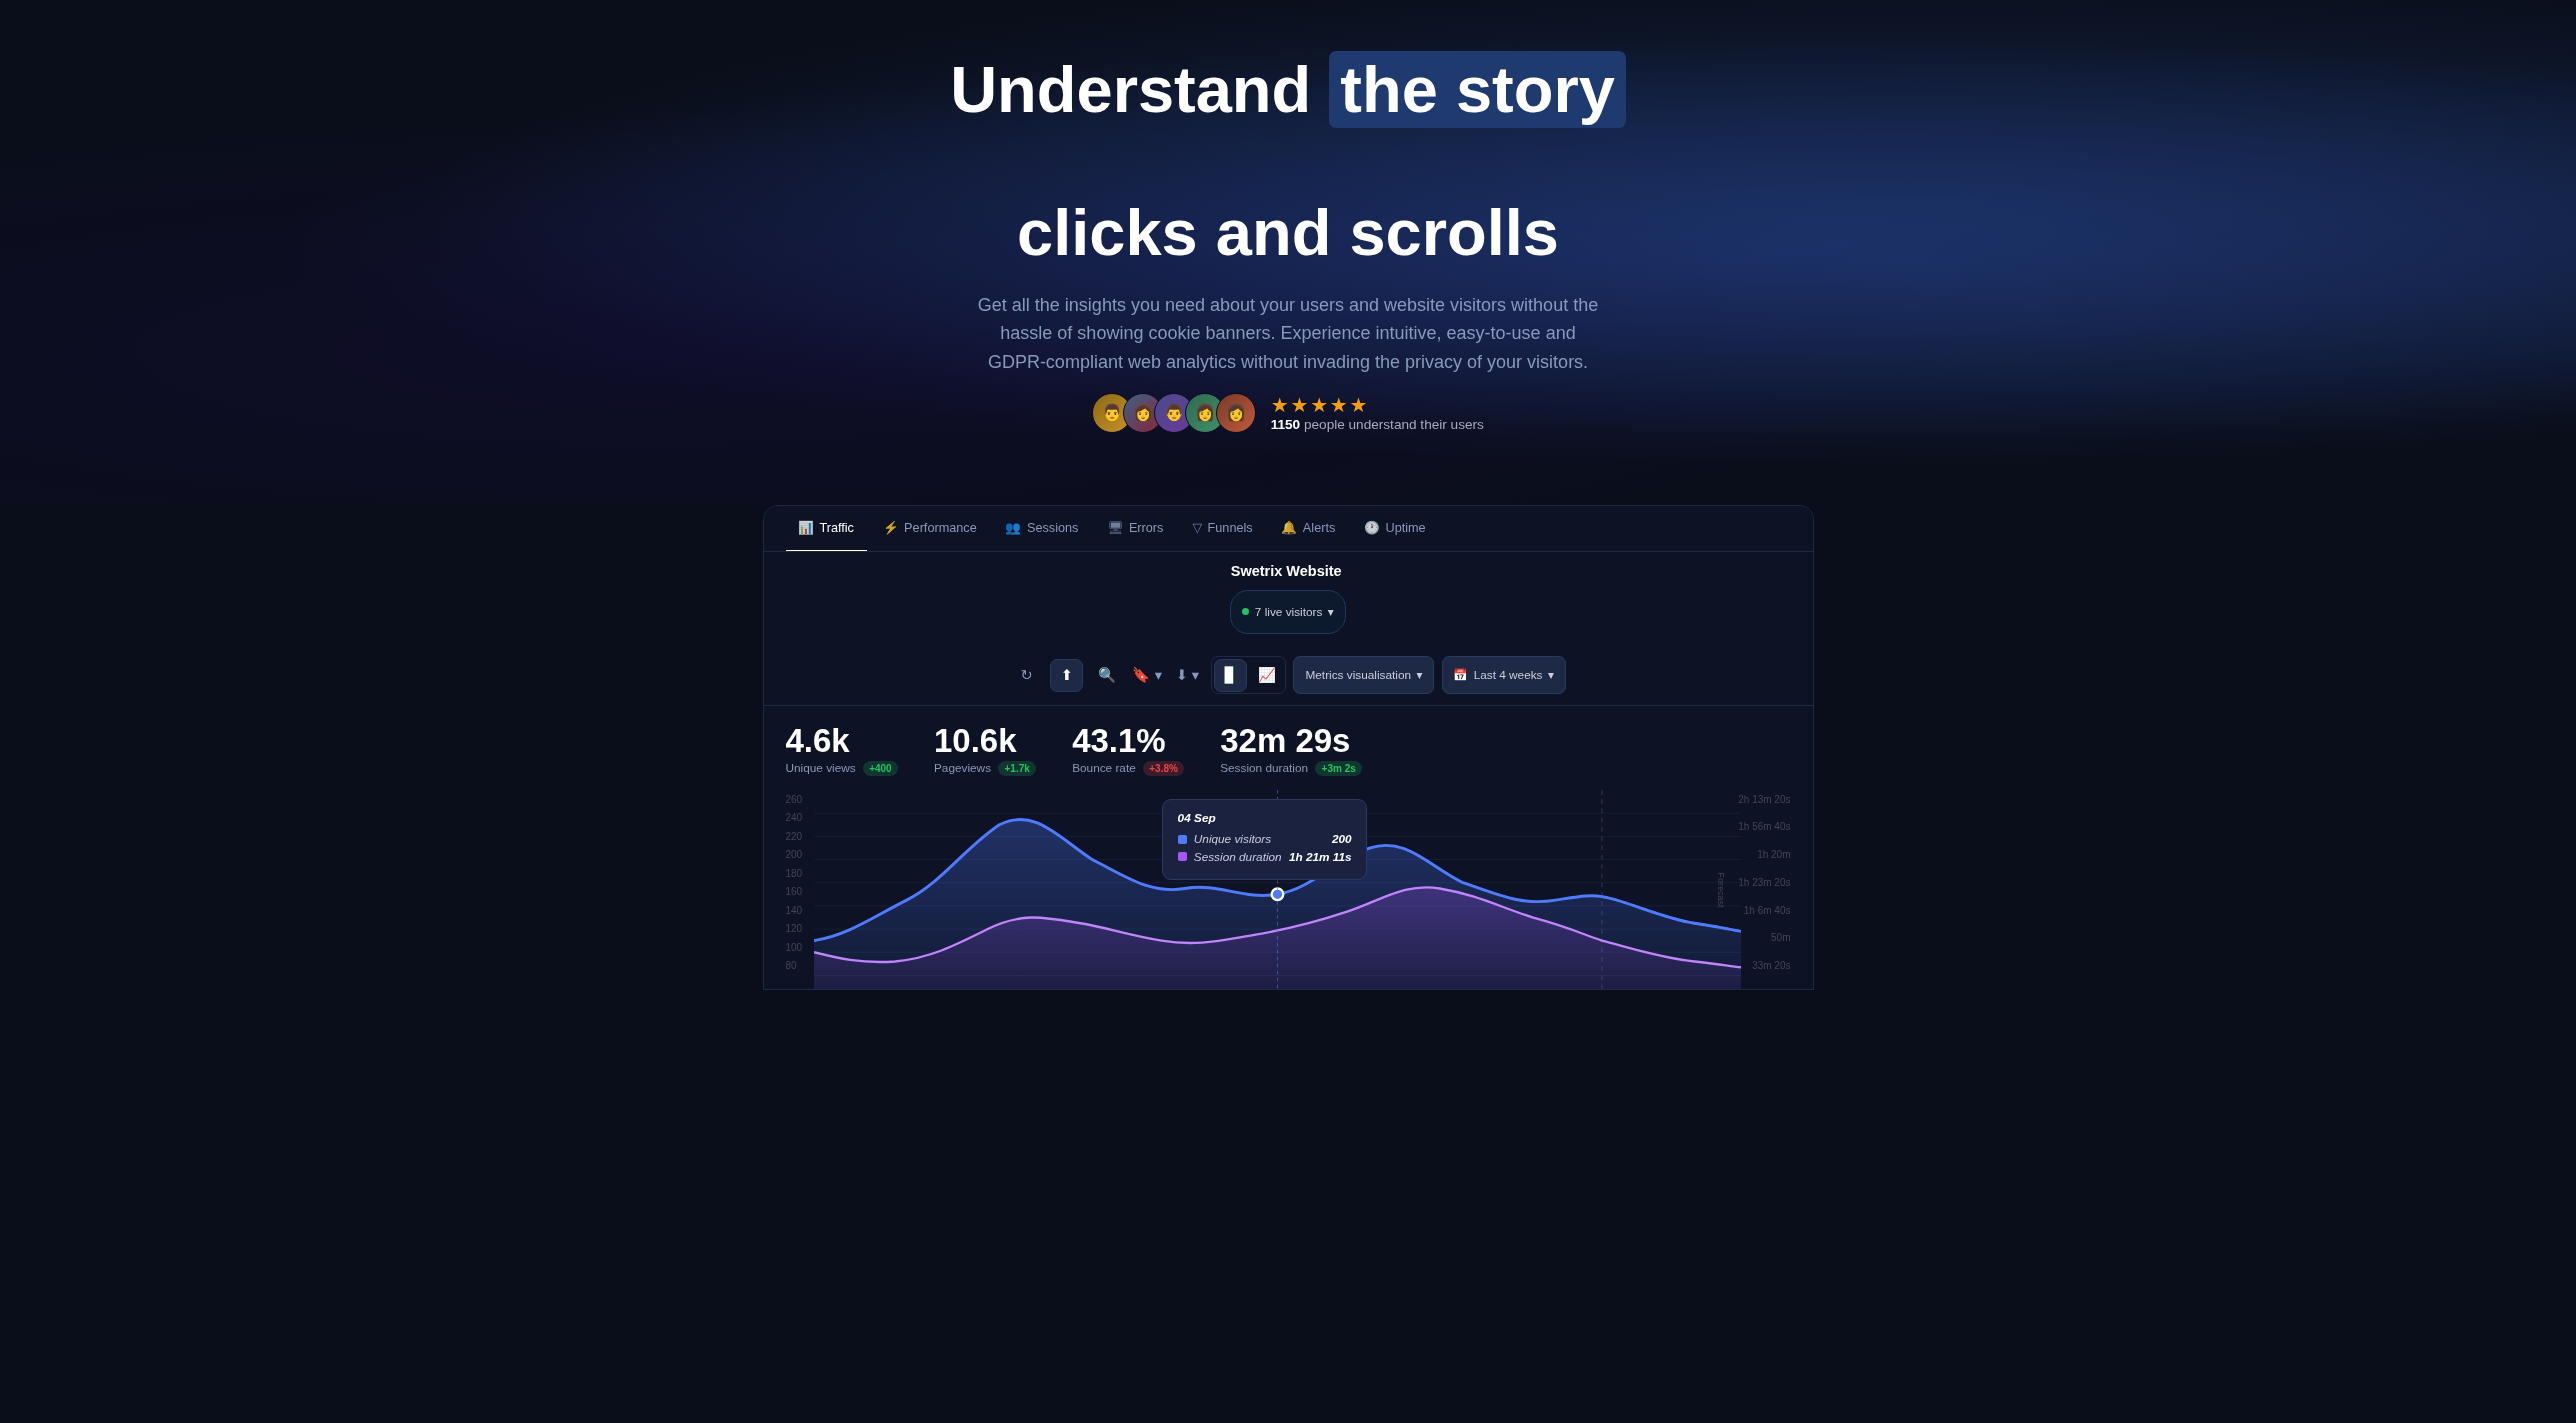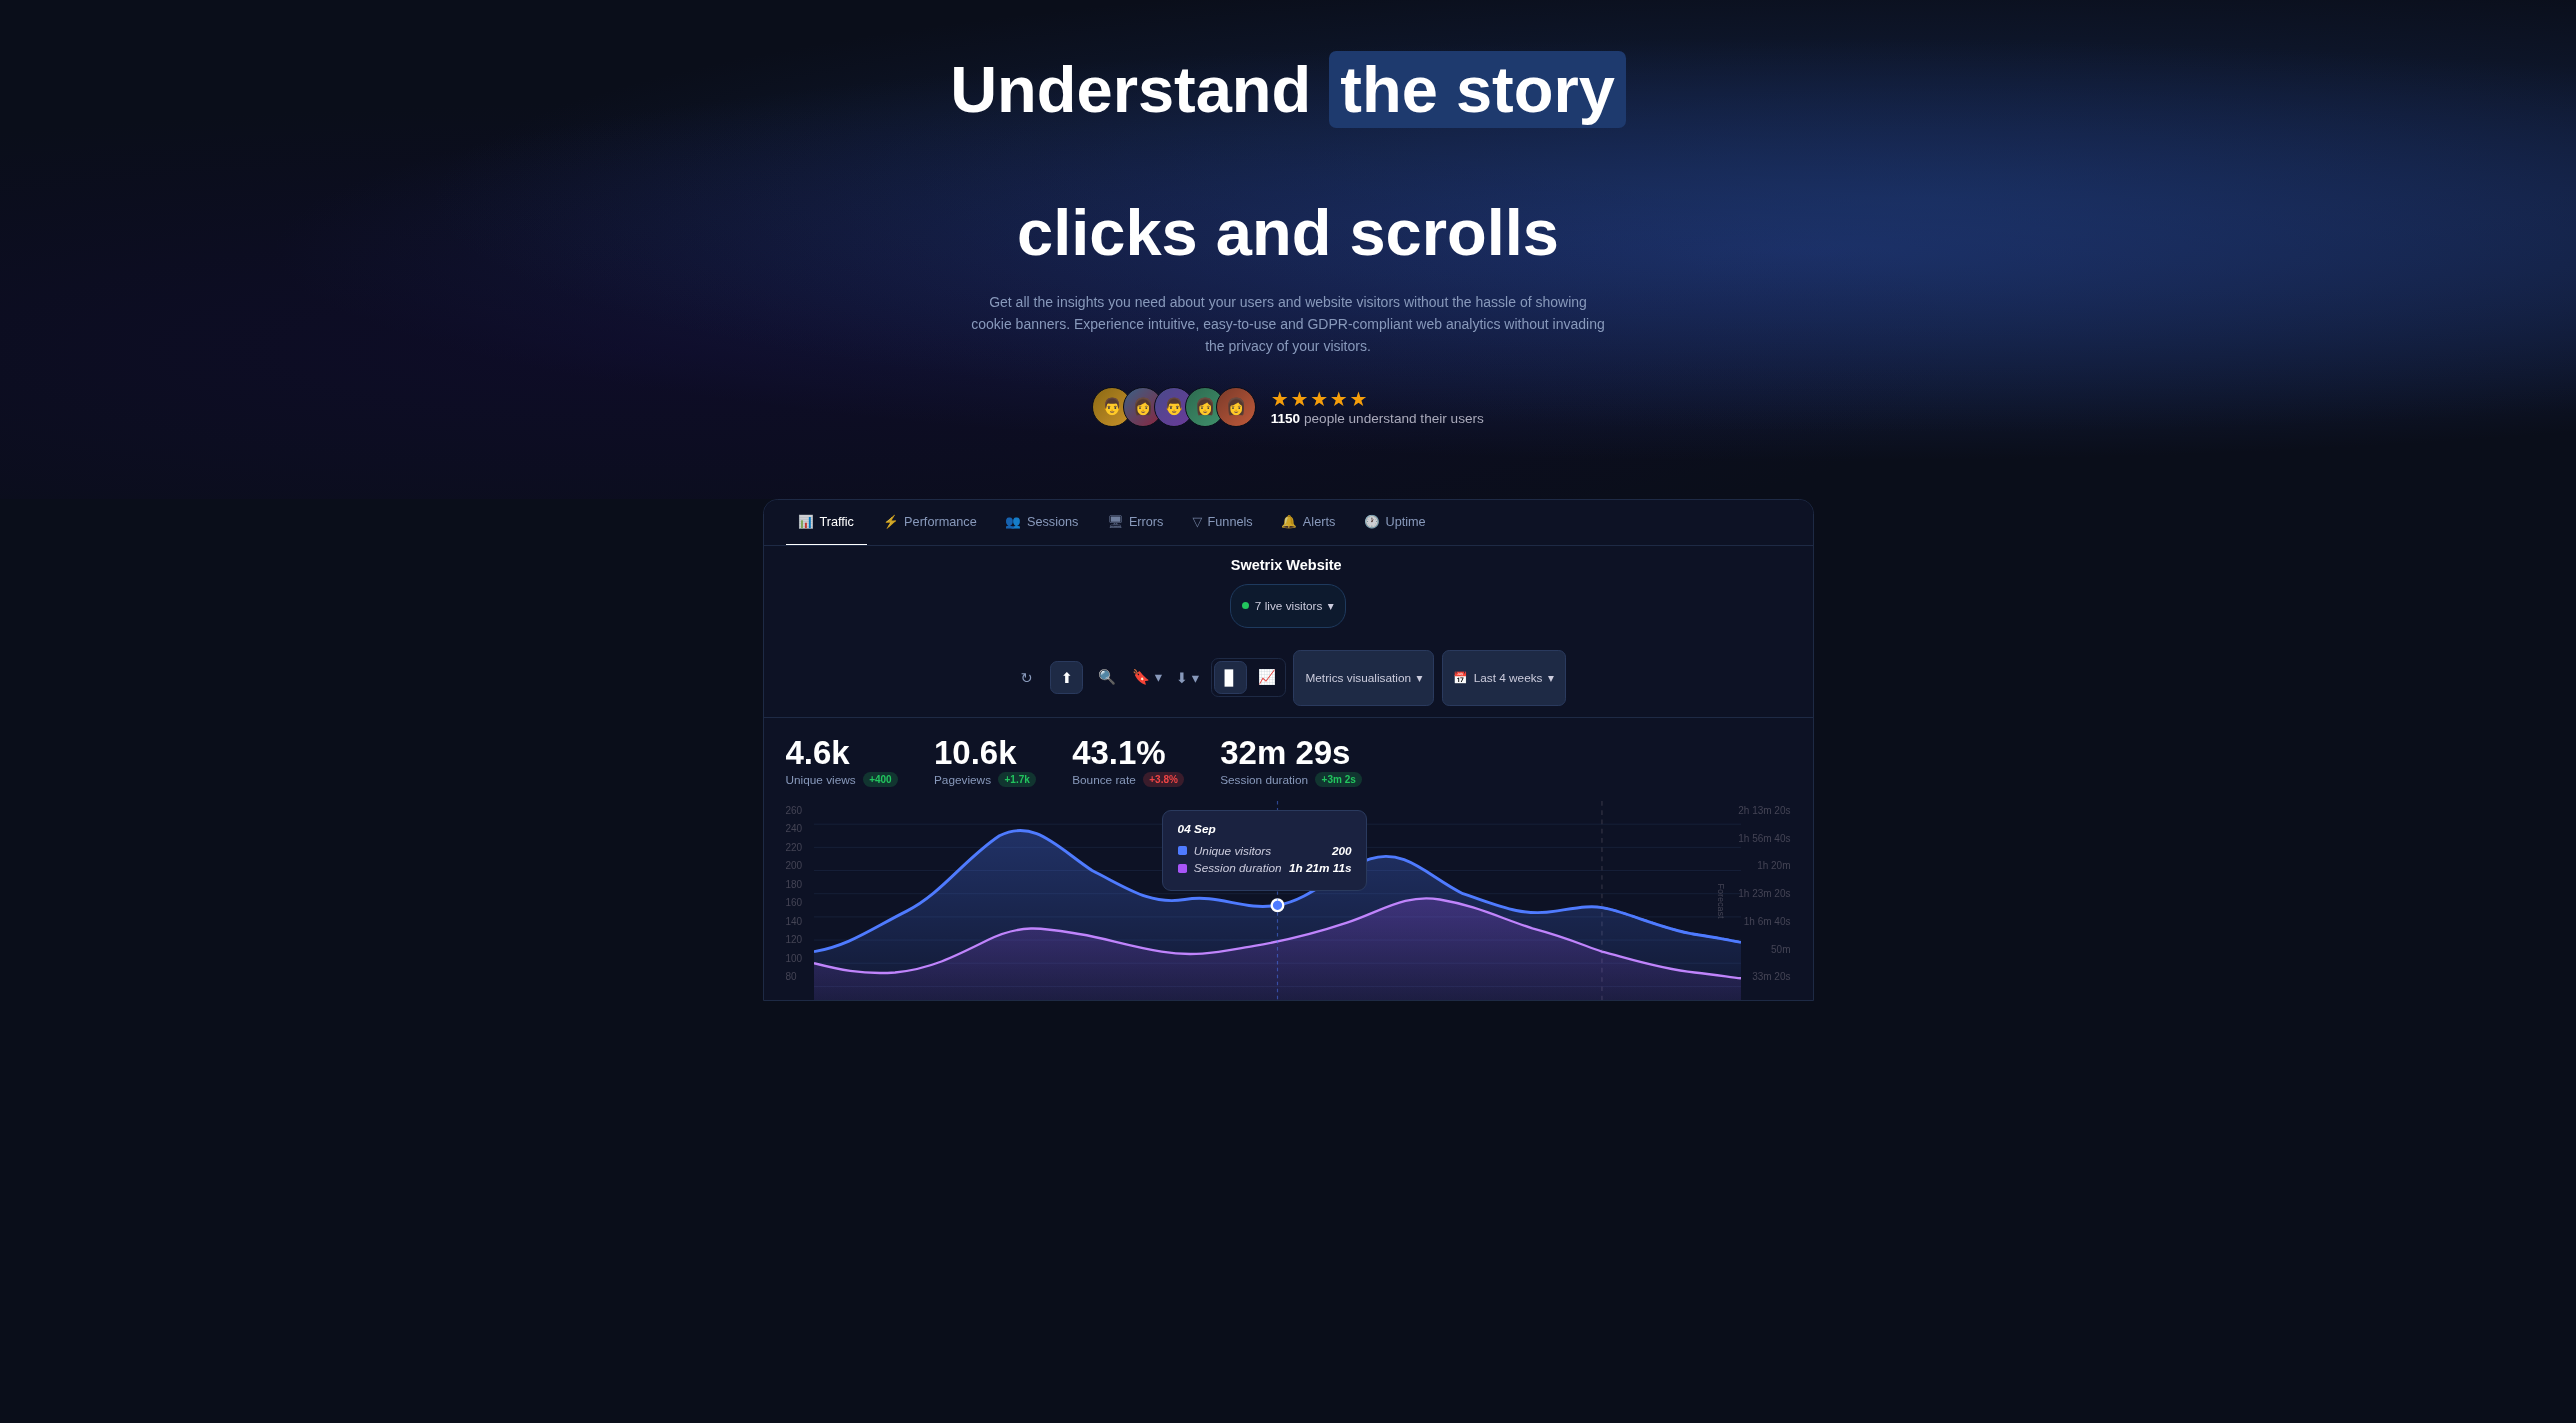--- a/index.html
+++ b/index.html
@@ -42,24 +42,24 @@
     }
 
     .hero h1 .highlight {
       background: #1e3a6e;
       border-radius: 7.2px;
       padding: 1.8px 11px;
       color: #fff;
     }
 
     .hero p {
-      font-size: 14px;
+      font-size: 18px;
       color: #8899bb;
       max-width: 634px;
-      margin: 0 auto 29px;
+      margin: 0 auto 16px;
       line-height: 1.6;
     }
 
     .social-proof {
       display: flex;
       align-items: center;
       justify-content: center;
       gap: 14.5px;
       margin-bottom: 36px;
     }
@@ -230,21 +230,21 @@
       gap: 3.6px;
       border: 0.9px solid #1e2a45;
       border-radius: 7.2px;
       padding: 1.8px;
     }
 
     .dropdown-btn {
       display: flex;
       align-items: center;
       gap: 5.4px;
-      padding: 20px 11px;
+      padding: 11px 11px;
       background: #1e2a45;
       border: 0.9px solid #2a3a5e;
       border-radius: 7.2px;
       color: #ccd;
       font-size: 11.8px;
       cursor: pointer;
     }
 
     
     .stats-row {

